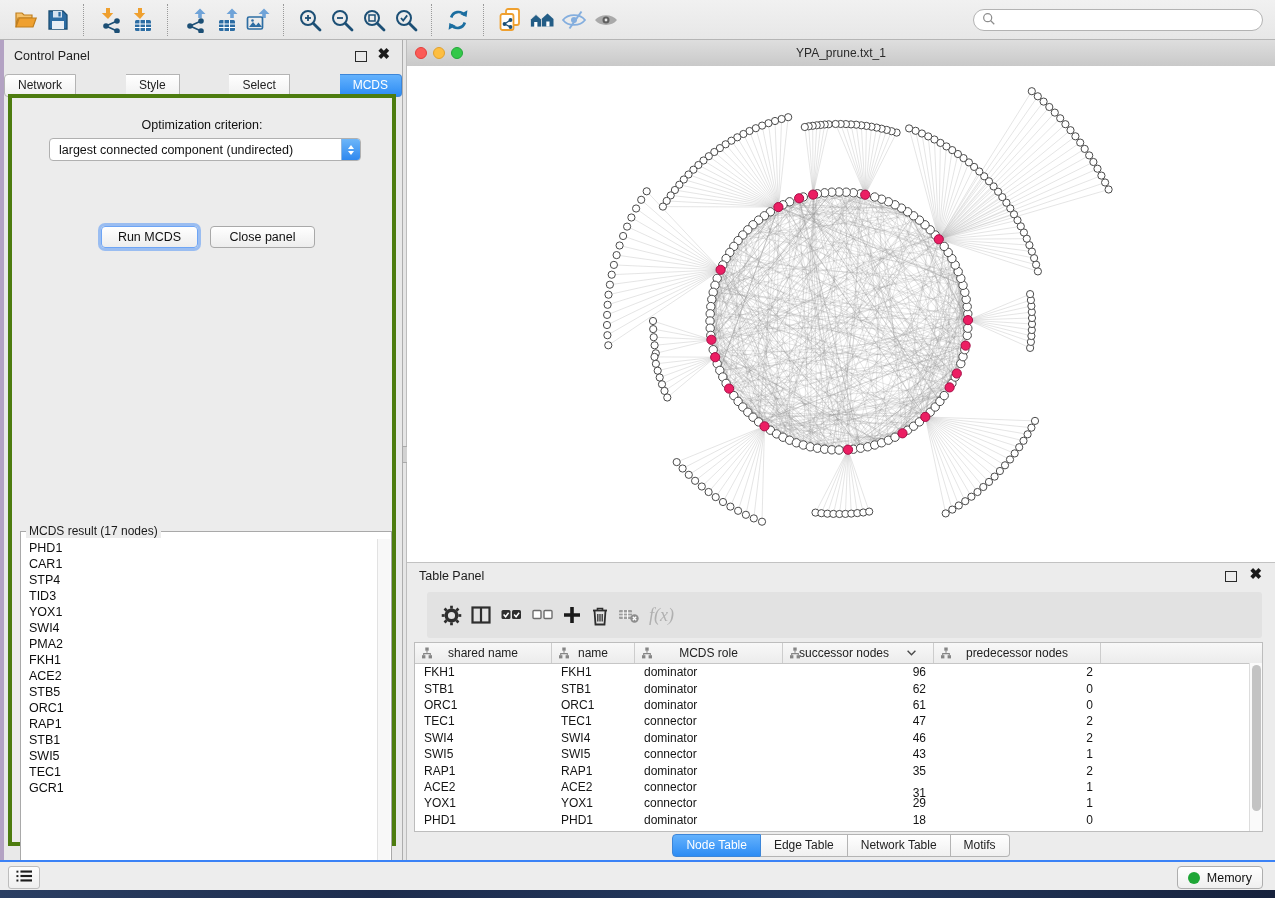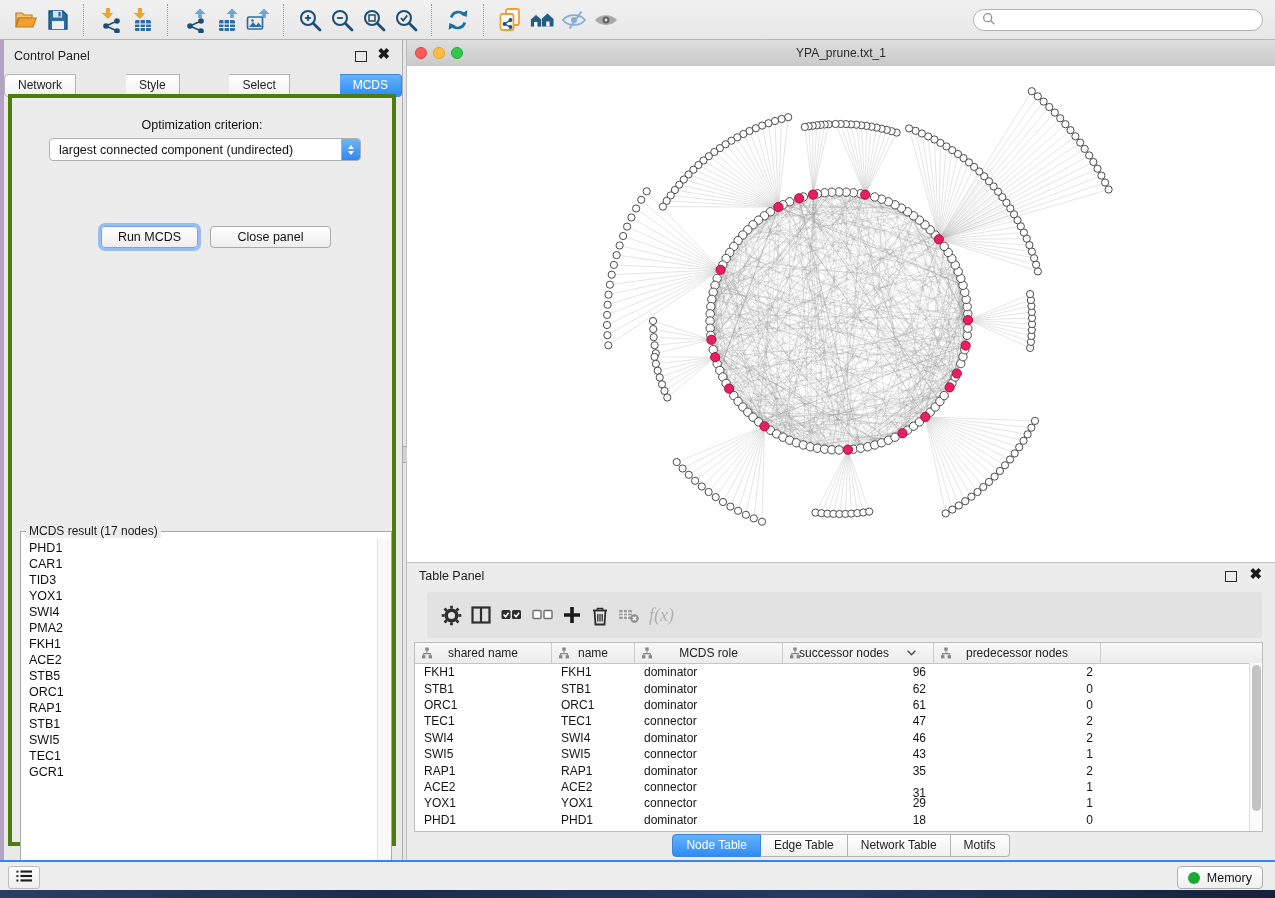--- a/index.html
+++ b/index.html
@@ -256,29 +256,30 @@
       <div class="select">
         <span class="sval">largest connected component (undirected)</span>
         <span class="stepper">
             <i class="up"></i>
             <i class="dn"></i>
           </span>
       </div>
       <div class="mac-btn focus-ring" style="left:89px;top:128px;width:97px;">
         <span>Run MCDS</span>
       </div>
-      <div class="mac-btn" style="left:198px;top:128px;width:121px;">
+      <div class="mac-btn" style="left:198px;top:128px;width:105px;">
         <span>Close panel</span>
       </div>
 
       <fieldset class="mcds-box">
         <legend>MCDS result (17 nodes)</legend>
         <div class="mcds-list" id="mcds-list">
             <div class="mli">PHD1</div>
             <div class="mli">CAR1</div>
+            <div class="mli">STP4</div>
             <div class="mli">TID3</div>
             <div class="mli">YOX1</div>
             <div class="mli">SWI4</div>
             <div class="mli">PMA2</div>
             <div class="mli">FKH1</div>
             <div class="mli">ACE2</div>
             <div class="mli">STB5</div>
             <div class="mli">ORC1</div>
             <div class="mli">RAP1</div>
             <div class="mli">STB1</div>

